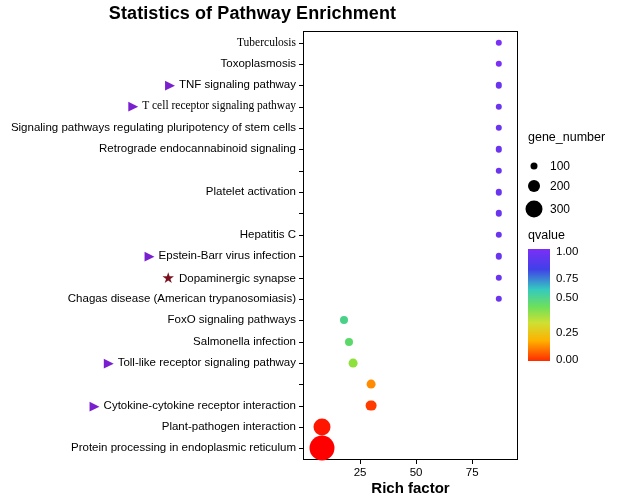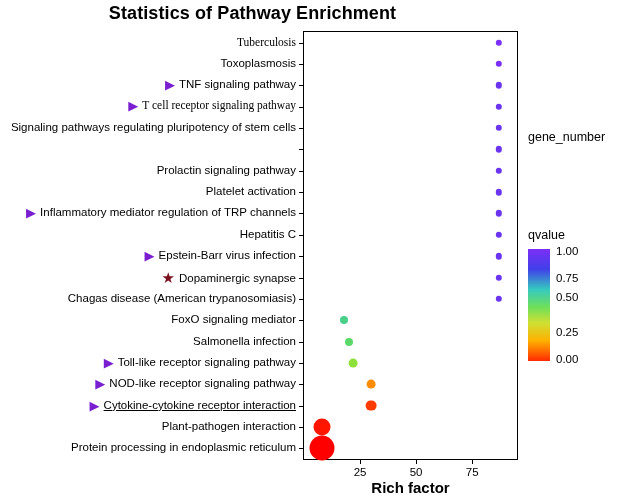--- a/index.html
+++ b/index.html
@@ -161,32 +161,30 @@
   <div class="title">Statistics of Pathway Enrichment</div>
 
   <div class="panel"></div>
 
   <div class="ylabels">
       <div class="ylabel" style="top: 10.675px; font-family: Liberation Serif, serif;"><span>Tuberculosis</span></div>
       <div class="ylabel" style="top: 32.025px;"><span>Toxoplasmosis</span></div>
       <div class="ylabel" style="top: 53.375px;"><span class="marker tri">▶</span><span>TNF signaling pathway</span></div>
       <div class="ylabel" style="top: 74px; font-family: Liberation Serif, serif;"><span class="marker tri">▶</span><span>T cell receptor signaling pathway</span></div>
       <div class="ylabel" style="top: 96.075px;"><span>Signaling pathways regulating pluripotency of stem cells</span></div>
-      <div class="ylabel" style="top: 138.775px;"><span>Prolactin signaling pathway</span></div>
+      <div class="ylabel" style="top: 117.425px;"><span>Retrograde endocannabinoid signaling</span></div>
       <div class="ylabel" style="top: 160.125px;"><span>Platelet activation</span></div>
-      <div class="ylabel" style="top: 181.475px;"><span class="marker tri">▶</span><span>Inflammatory mediator regulation of TRP channels</span></div>
       <div class="ylabel" style="top: 202.825px;"><span>Hepatitis C</span></div>
       <div class="ylabel" style="top: 245.525px;"><span class="marker star">★</span><span>Dopaminergic synapse</span></div>
       <div class="ylabel" style="top: 224.175px;"><span class="marker tri">▶</span><span>Epstein-Barr virus infection</span></div>
       <div class="ylabel" style="top: 266.875px;"><span>Chagas disease (American trypanosomiasis)</span></div>
-      <div class="ylabel" style="top: 288.225px;"><span>FoxO signaling mediator</span></div>
+      <div class="ylabel" style="top: 288.225px;"><span>FoxO signaling pathways</span></div>
       <div class="ylabel" style="top: 309.575px;"><span>Salmonella infection</span></div>
       <div class="ylabel" style="top: 330.925px;"><span class="marker tri">▶</span><span>Toll-like receptor signaling pathway</span></div>
-      <div class="ylabel" style="top: 352.275px;"><span class="marker tri">▶</span><span>NOD-like receptor signaling pathway</span></div>
-      <div class="ylabel" style="top: 373.625px; text-decoration: underline;"><span class="marker tri">▶</span><span>Cytokine-cytokine receptor interaction</span></div>
+      <div class="ylabel" style="top: 373.625px;"><span class="marker tri">▶</span><span>Cytokine-cytokine receptor interaction</span></div>
       <div class="ylabel" style="top: 394.975px;"><span>Plant-pathogen interaction</span></div>
       <div class="ylabel" style="top: 416.325px;"><span>Protein processing in endoplasmic reticulum</span></div>
     </div>
 
   <div id="ticks-layer">
       <div class="tick-y" style="top: 42.675px;"></div>
       <div class="tick-y" style="top: 64.025px;"></div>
       <div class="tick-y" style="top: 85.375px;"></div>
       <div class="tick-y" style="top: 106.725px;"></div>
       <div class="tick-y" style="top: 128.075px;"></div>
@@ -233,20 +231,34 @@
       <div class="pt" style="width: 8.8px; height: 8.8px; left: 371.263px; top: 384.275px; background: rgb(255, 140, 0);"></div>
       <div class="pt" style="width: 10.8px; height: 10.8px; left: 371.263px; top: 405.625px; background: rgb(255, 59, 0);"></div>
       <div class="pt" style="width: 17px; height: 17px; left: 321.937px; top: 426.975px; background: rgb(255, 21, 0);"></div>
       <div class="pt" style="width: 25px; height: 25px; left: 321.937px; top: 448.325px; background: rgb(255, 0, 0);"></div>
     </div>
 
   <div class="xaxis-title">Rich factor</div>
 
   <div class="legend" id="legend-size">
     <div class="legend-title">gene_number</div>
+    <div id="size-rows">
+        <div class="size-row" style="height: 20px;">
+          <div class="size-dot" style="width: 7px; height: 7px;"></div>
+          <div class="size-label">100</div>
+        </div>
+        <div class="size-row" style="height: 20px;">
+          <div class="size-dot" style="width: 12px; height: 12px;"></div>
+          <div class="size-label">200</div>
+        </div>
+        <div class="size-row" style="height: 25px;">
+          <div class="size-dot" style="width: 17px; height: 17px;"></div>
+          <div class="size-label">300</div>
+        </div>
+      </div>
   </div>
 
   <div class="legend" id="legend-color">
     <div class="legend-title">qvalue</div>
     <div class="colorbar-wrap">
       <div class="colorbar"></div>
       <div id="cb-labels">
           <div class="cb-label" style="top: 4px;">1.00</div>
           <div class="cb-label" style="top: 31px;">0.75</div>
           <div class="cb-label" style="top: 50px;">0.50</div>

